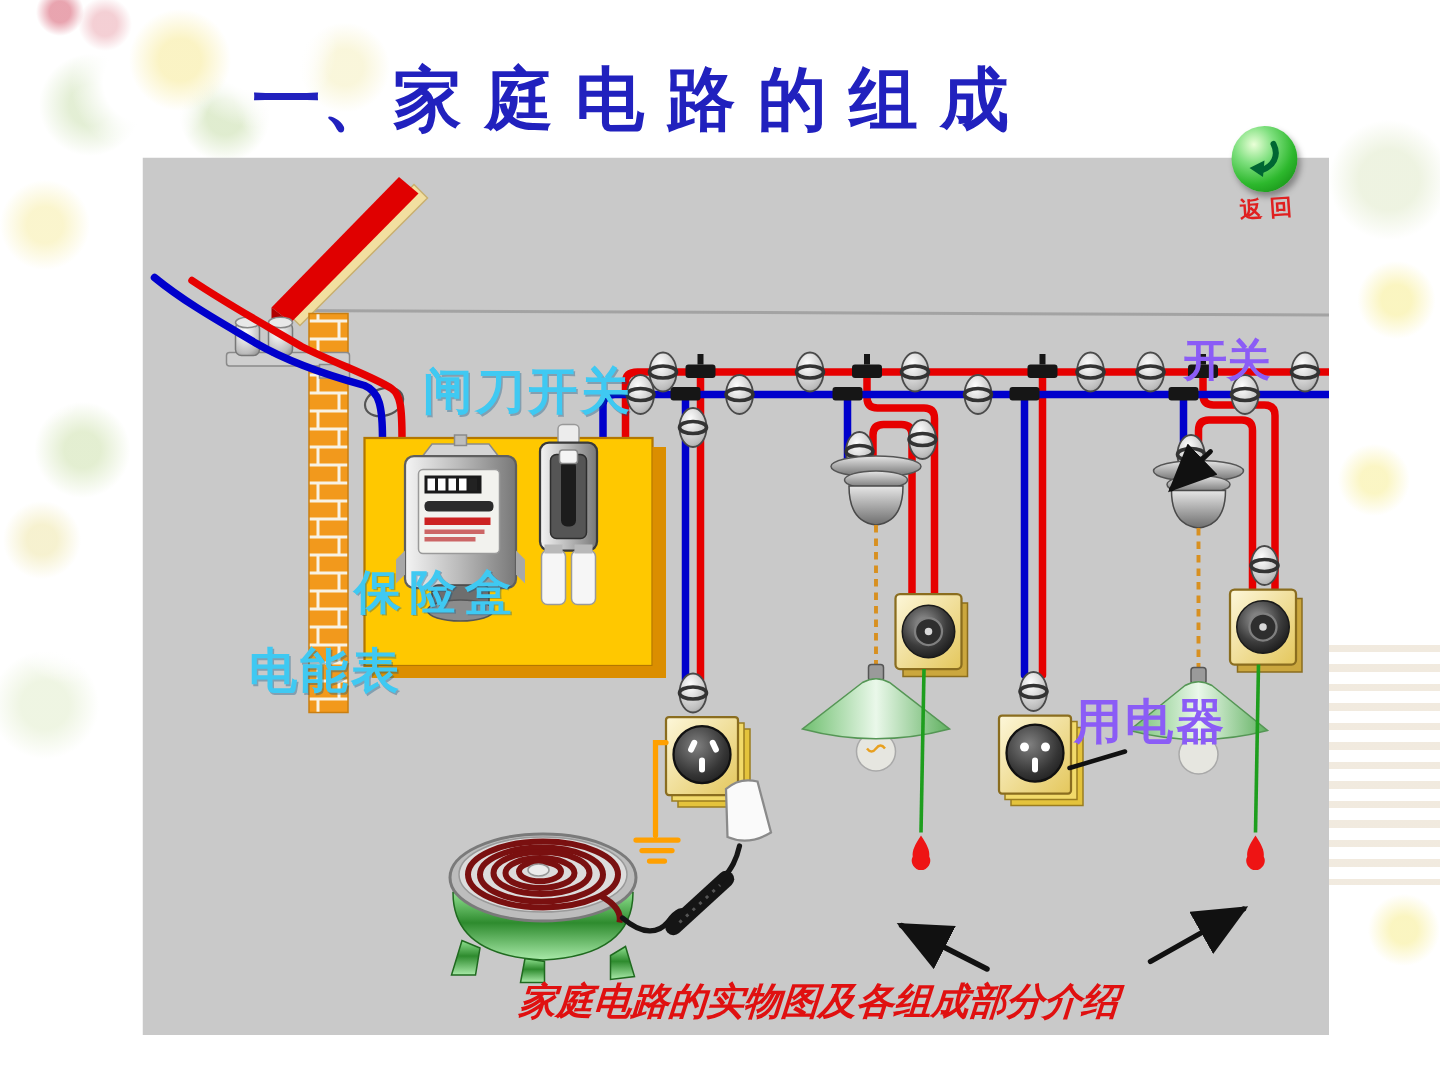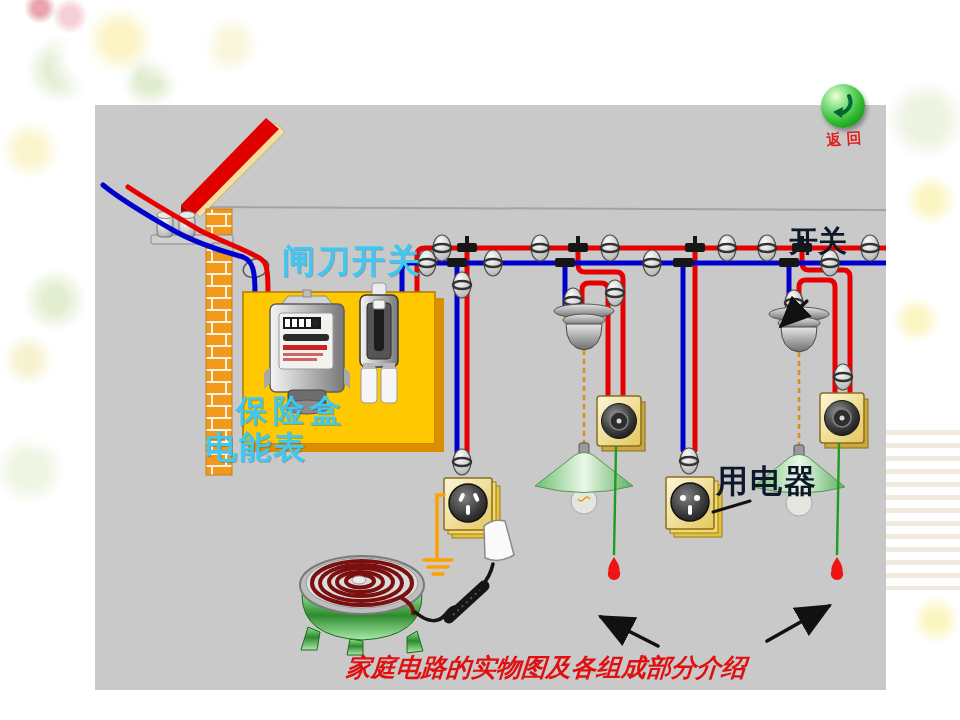--- a/index.html
+++ b/index.html
@@ -51,25 +51,25 @@
   }
   
   #page-title{
     position:absolute;left:168px;top:36px;width:640px;
     font-size:46px;font-weight:bold;color:#2121BE;letter-spacing:1px;white-space:nowrap;
   }
   .cyan-label{
     position:absolute;color:#3FC9F2;font-weight:bold;white-space:nowrap;
     text-shadow:1px 1px 0 rgba(0,80,130,.35);
   }
-  .blue-label{position:absolute;color:#0f172a;font-weight:bold;white-space:nowrap;font-family:Liberation Serif, serif;}
+  .blue-label{position:absolute;color:#8b5cf6;font-weight:bold;white-space:nowrap;font-family:Liberation Serif, serif;}
   #label-service-wire{left:117px;top:260px;font-size:33px;}
   #label-knife-switch{left:282px;top:239px;font-size:33px;letter-spacing:2px;}
-  #label-fuse-box{left:236px;top:390px;font-size:31px;letter-spacing:6px;}
-  #label-energy-meter{left:166px;top:426px;font-size:32px;letter-spacing:2px;margin-left:39px;}
+  #label-fuse-box{left:236px;top:374px;font-size:31px;letter-spacing:6px;}
+  #label-energy-meter{left:166px;top:426px;font-size:32px;letter-spacing:2px;}
   #label-wall-switch{left:789px;top:226px;font-size:29px;width:32px;line-height:1.1;word-break:break-all;}
   #label-appliance{left:716px;top:460px;font-size:32px;letter-spacing:2px;}
   #label-socket{left:672px;top:632px;font-size:31px;letter-spacing:4px;}
   #slide-caption{
     position:absolute;left:346px;top:651px;
     font-family:"DejaVu Serif", serif;font-style:italic;font-weight:bold;
     font-size:25px;color:#E01010;white-space:nowrap;transform:skewX(-4deg);
   }
   
   #back-button{position:absolute;left:818px;top:82px;width:52px;height:72px;cursor:pointer;}
@@ -88,20 +88,21 @@
   #diagram{position:absolute;left:95px;top:105px;width:791px;height:585px;}
 </style>
 </head>
 <body>
 <div id="slide">
 
   <div class="flowers" id="flowers-top"></div>
   <div class="flowers" id="flowers-left"></div>
   <div class="flowers" id="flowers-right"></div>
 
+  <div id="page-title">一、家 庭 电 路 的 组 成</div>
 
   <svg id="diagram" viewBox="0 0 791 585" xmlns="http://www.w3.org/2000/svg">
     <defs>
       <pattern id="bricks" width="26" height="24" patternUnits="userSpaceOnUse">
         <rect width="26" height="24" fill="#F2991C"></rect>
         <path d="M0 1 H26 M0 13 H26" stroke="#F8F2E4" stroke-width="2"></path>
         <path d="M13 1 V12 M1 13 V24" stroke="#F8F2E4" stroke-width="2"></path>
       </pattern>
       <linearGradient id="metalV" x1="0" y1="0" x2="1" y2="0">
         <stop offset="0" stop-color="#f4f4f4"></stop>

